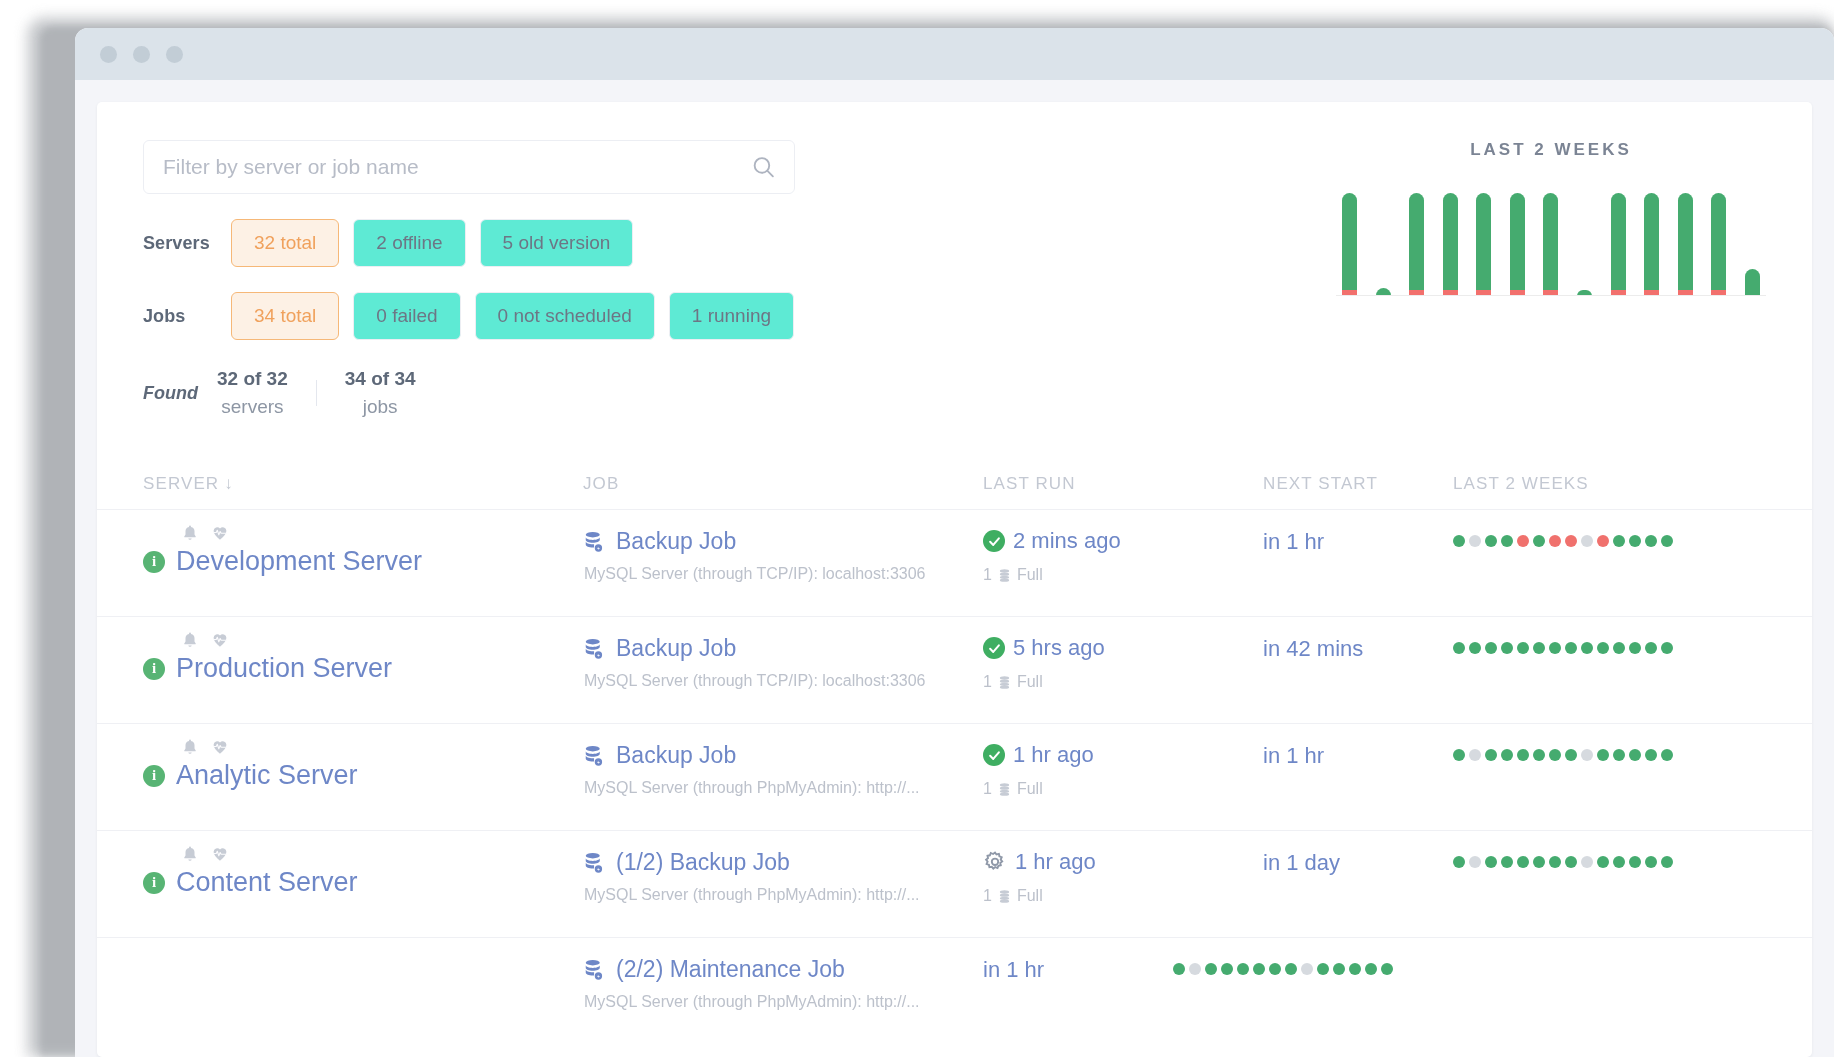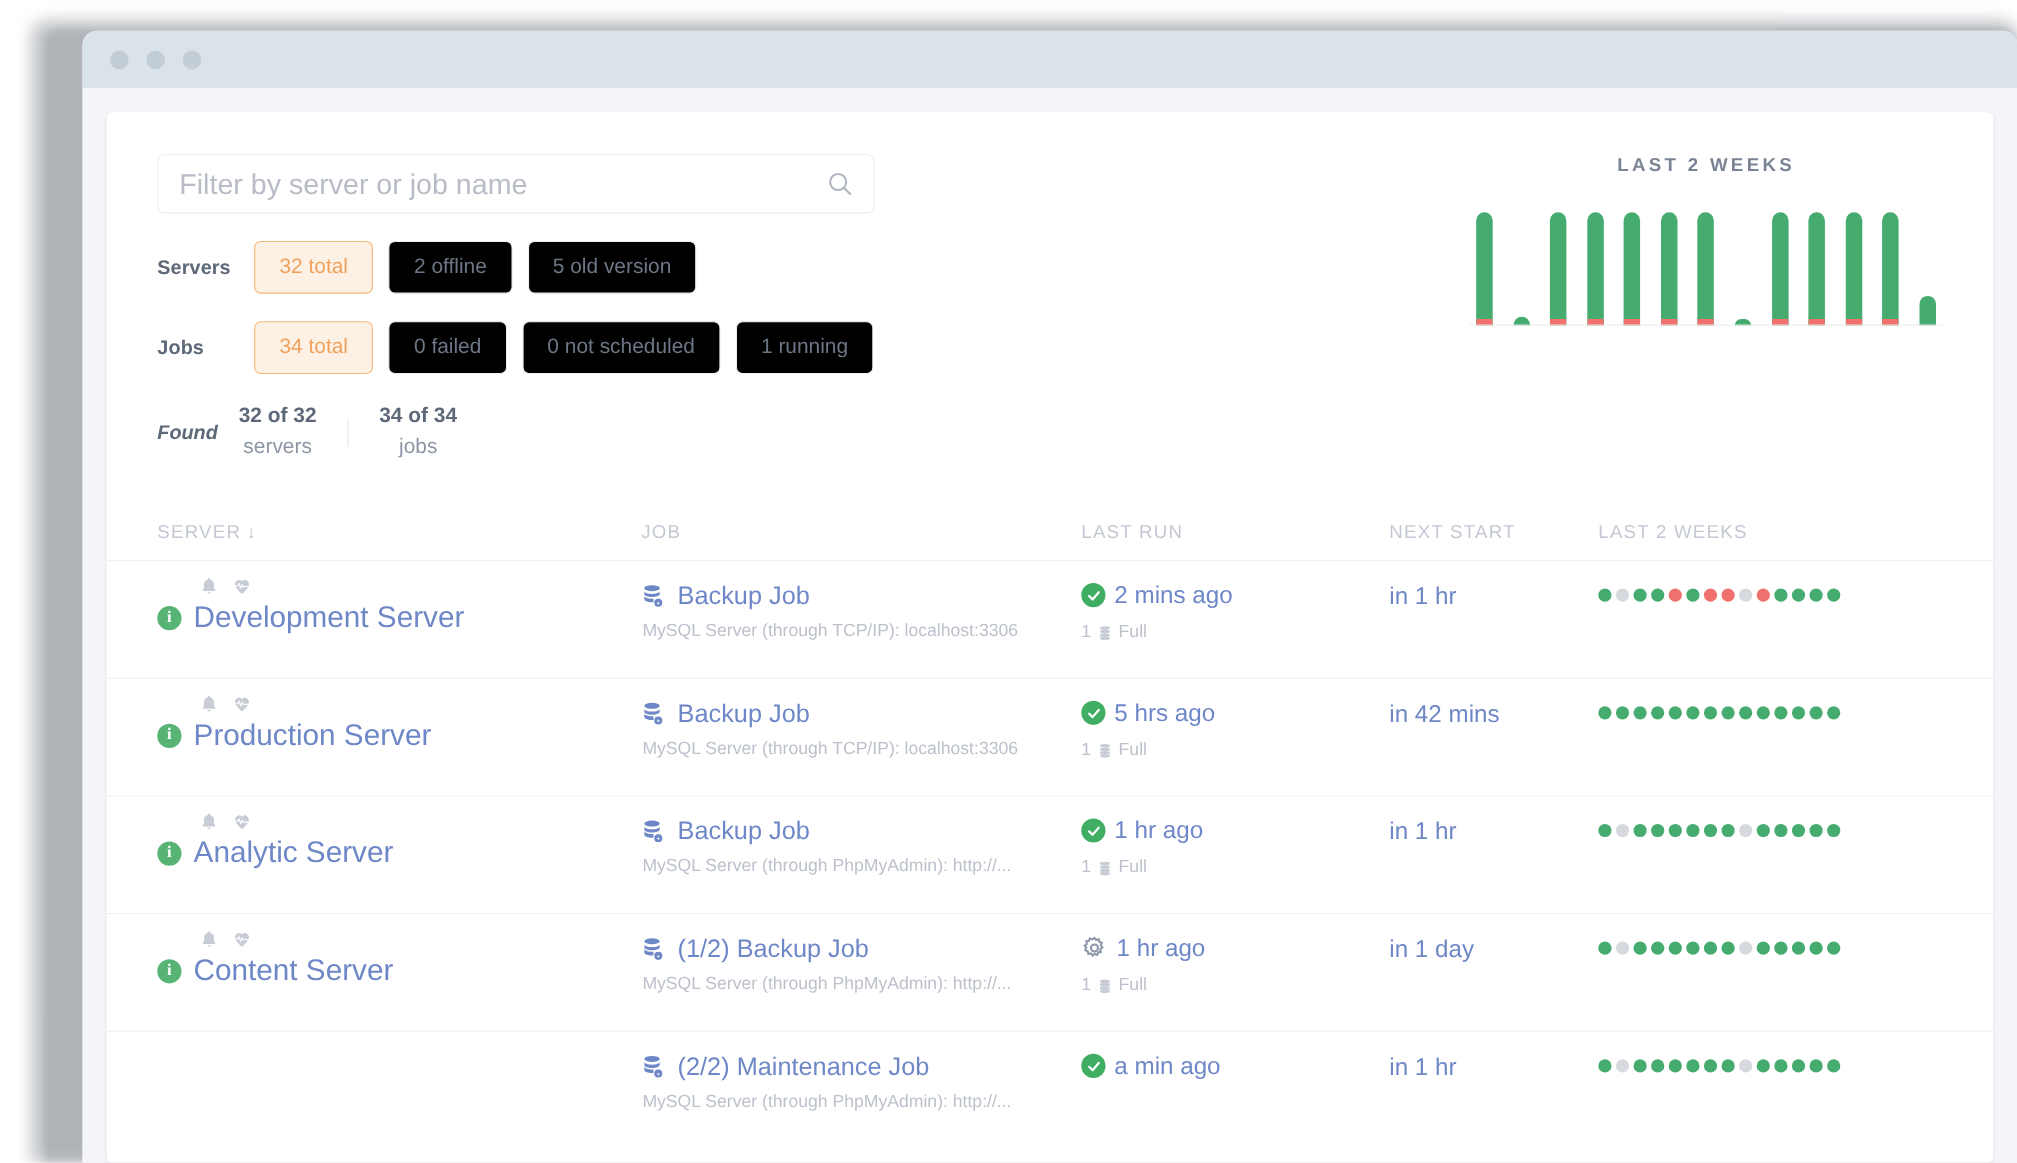--- a/index.html
+++ b/index.html
@@ -95,21 +95,21 @@
     position: relative;
     width: 652px;
     height: 54px;
   }
   .search-input {
     width: 100%;
     height: 100%;
     border: 1px solid #eceef3;
     border-radius: 6px;
     background: #fff;
-    font-size: 26px;
+    font-size: 21px;
     color: #9aa3b0;
     padding: 0 46px 0 19px;
     font-family: "Liberation Sans", sans-serif;
     outline: none;
   }
   .search-input::placeholder { color: #b7bcc7; }
   .search-icon {
     position: absolute;
     right: 19px; top: 50%;
     transform: translateY(-50%);
@@ -127,21 +127,21 @@
   .filter-label {
     width: 74px;
     font-size: 18px;
     font-weight: bold;
     color: #5d6878;
     letter-spacing: .1px;
   }
   .pill {
     border: 1px solid #eceef3;
     border-radius: 6px;
-    background: #000000;
+    background: #5eead4;
     height: 48px;
     padding: 0 22px;
     display: flex;
     align-items: center;
     font-size: 19px;
     color: #6d7685;
     cursor: pointer;
     font-family: "Liberation Sans", sans-serif;
     white-space: nowrap;
   }
@@ -775,30 +775,20 @@
                         <path d="M3 7.2v3.2c0 1.7 3.6 3.1 8 3.1s8-1.4 8-3.1V7.2c0 1.7-3.6 3-8 3s-8-1.3-8-3Z"></path>
                         <path d="M3 12.6v3.2c0 1.7 3.6 3.1 8 3.1 .5 0 1 0 1.5-.1V15c-.5 0-1 .1-1.5.1-4.4 0-8-1.4-8-3.1v.6Z"></path>
                         <path d="M19 12.6v2.1c-.6-.2-1.2-.3-1.9-.3V13c.8-.1 1.4-.3 1.9-.4Z" opacity=".0"></path>
                         <path d="M17.5 15.2a4.2 4.2 0 1 0 0 8.4 4.2 4.2 0 0 0 0-8.4Zm.3 6.6-.3-1.5h-1.6l1.6-2.3v1.5h1.5l-1.2 2.3Z"></path>
                       </svg>
                     </span>
                     <span class="job-title">(2/2) Maintenance Job</span>
                   </div>
                   <div class="job-sub">MySQL Server (through PhpMyAdmin): http://...</div>
                 </div>
-                <div class="col-last last-cell">
-                  <div class="last-line">
-                    <span class="status-ok">
-                      <svg viewBox="0 0 24 24" width="15" height="15" fill="none" stroke="#ffffff" stroke-width="3.2" stroke-linecap="round" stroke-linejoin="round">
-                        <polyline points="5,12.5 10,17.5 19,7"></polyline>
-                      </svg>
-                    </span>
-                    <span class="last-text">a min ago</span>
-                  </div>
-                </div>
                 <div class="col-next next-cell"><span class="next-text">in 1 hr</span></div>
                 <div class="col-weeks weeks-cell">
                   <span class="wdot green"></span>
                   <span class="wdot gray"></span>
                   <span class="wdot green"></span>
                   <span class="wdot green"></span>
                   <span class="wdot green"></span>
                   <span class="wdot green"></span>
                   <span class="wdot green"></span>
                   <span class="wdot green"></span>

